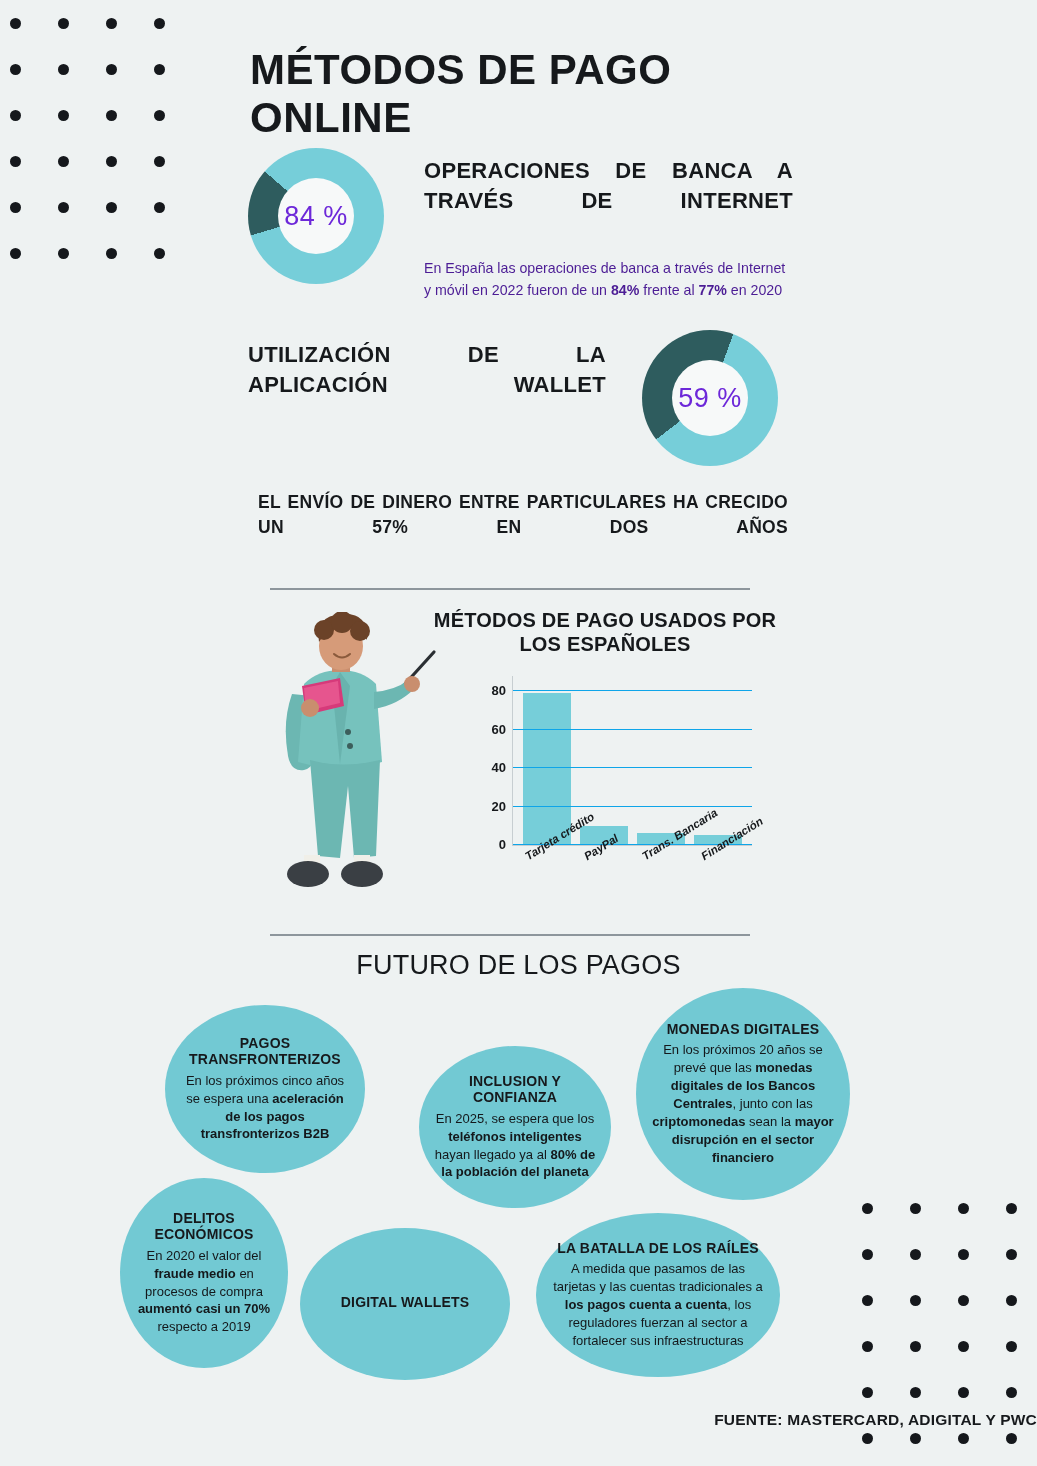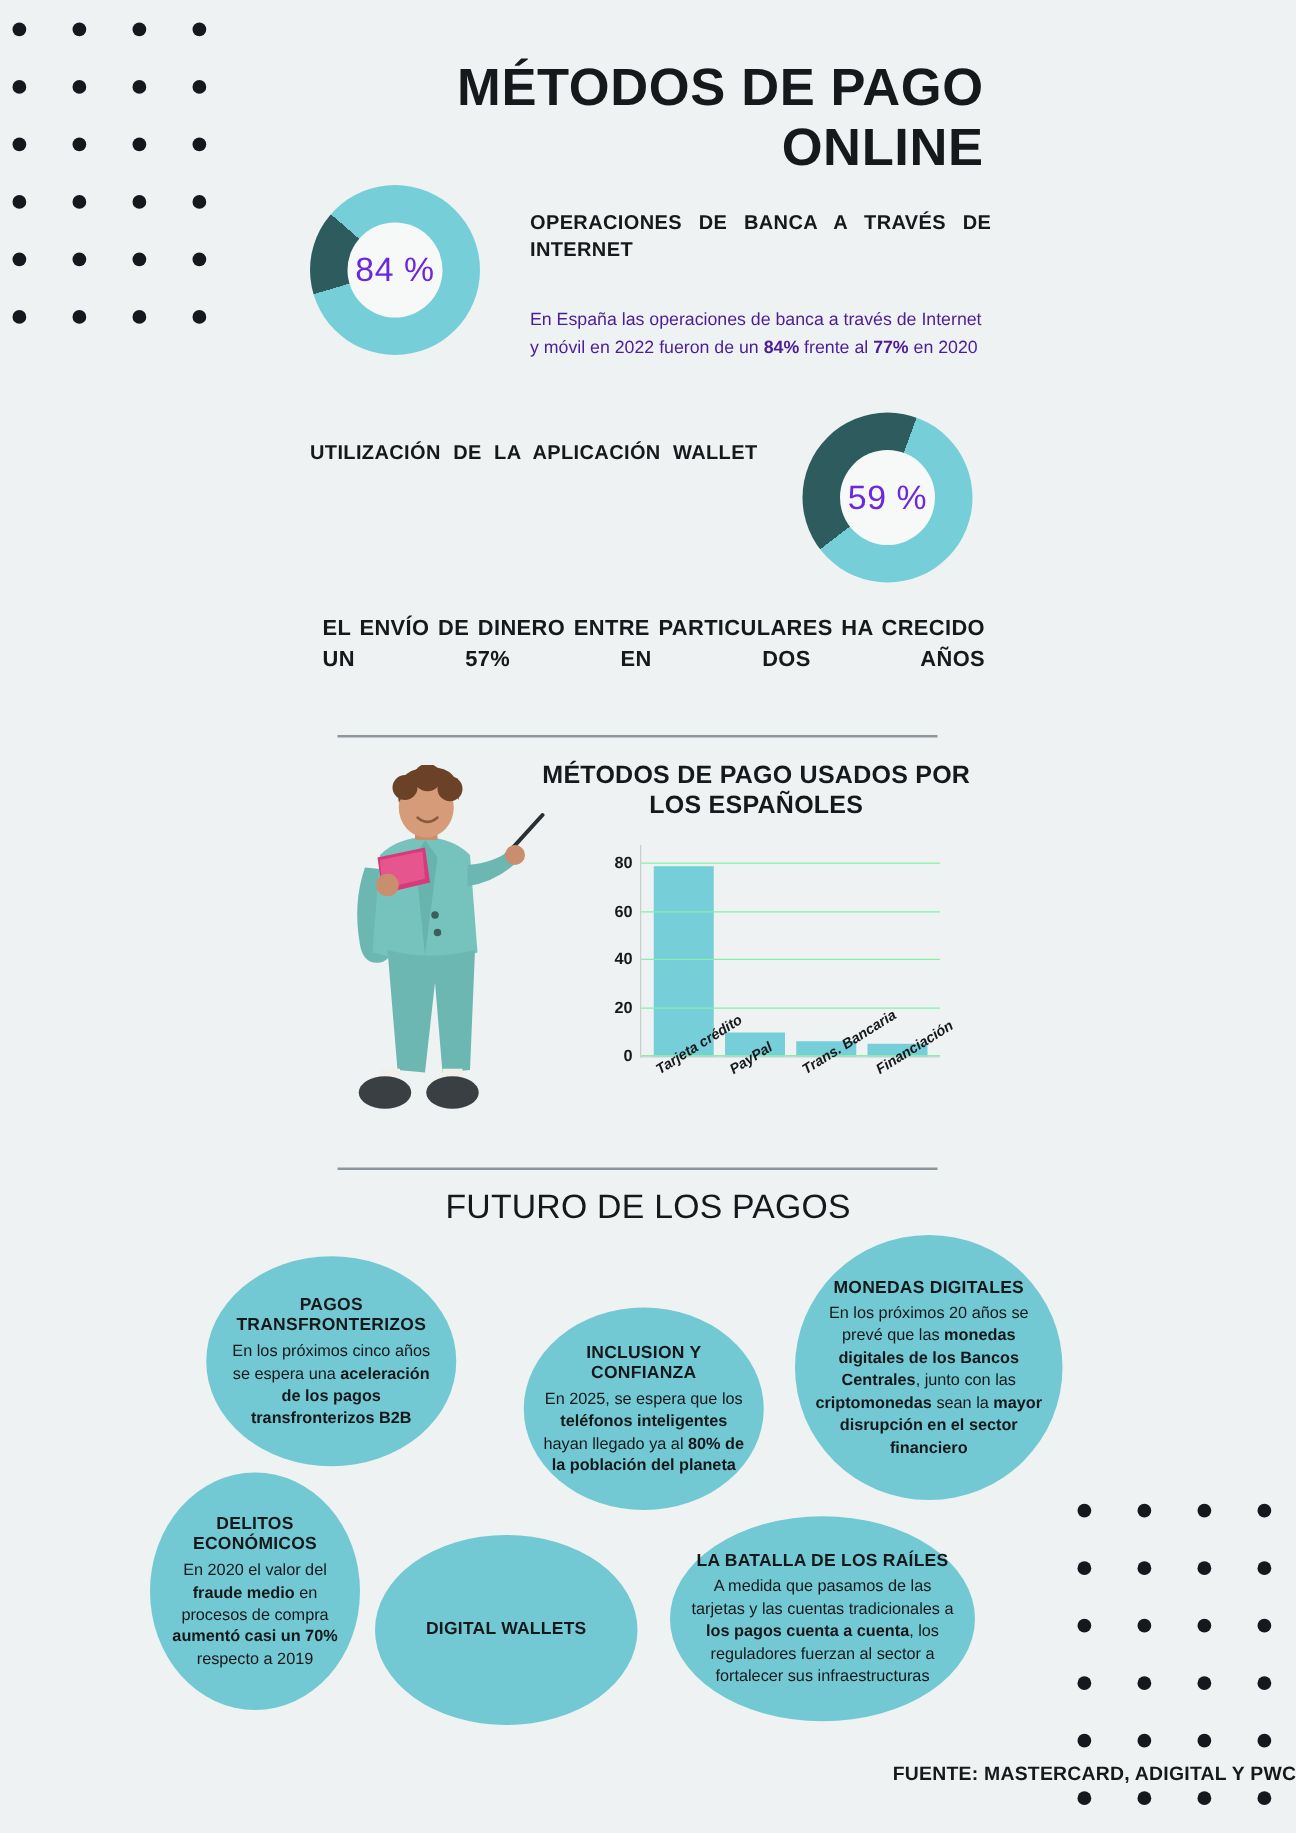--- a/index.html
+++ b/index.html
@@ -30,21 +30,21 @@
     background: #15181c;
   }
   #dots-top-left { left: 10px; top: 18px; }
   #dots-bottom-right { left: 862px; top: 1203px; }
 
   
   .main-title {
     position: absolute;
     left: 0; right: 0;
     top: 18px;
-    text-align: right;
+    text-align: left;
     font-size: 42px;
     font-weight: 800;
     letter-spacing: 0.5px;
     line-height: 1.15;
     padding: 0 250px;
   }
 
   
   .donut {
     position: relative;
@@ -72,26 +72,26 @@
   .stat-row {
     position: absolute;
     display: flex;
     align-items: flex-start;
   }
   #stat-banca { left: 248px; top: 148px; width: 545px; }
   #stat-wallet { left: 248px; top: 330px; width: 530px; }
 
   .stat-text { flex: 1; }
   .stat-heading {
-    font-size: 16px;
+    font-size: 22px;
     font-weight: 800;
     line-height: 1.35;
     letter-spacing: 0.3px;
     text-align: justify;
-    margin: 12px 0 12px 0;
+    margin: 0 0 12px 0;
   }
   .stat-heading::after { content: ""; display: inline-block; width: 100%; }
   .stat-body {
     font-size: 14.2px;
     line-height: 1.55;
     color: #4c1d95;
     margin: 0;
   }
   .stat-body b { font-weight: 700; }
 
@@ -156,21 +156,21 @@
     top: 0;
     right: 8px;
     bottom: 0;
     border-left: 1.5px solid #c7ced1;
     border-bottom: 1.5px solid #c7ced1;
   }
   .chart .gridline {
     position: absolute;
     left: 0; right: 0;
     height: 1px;
-    background: #86efac;
+    background: #0ea5e9;
   }
   .chart .ytick {
     position: absolute;
     right: 100%;
     margin-right: 7px;
     transform: translateY(-50%);
     font-size: 13px;
     font-weight: 700;
     color: #16191c;
     white-space: nowrap;

